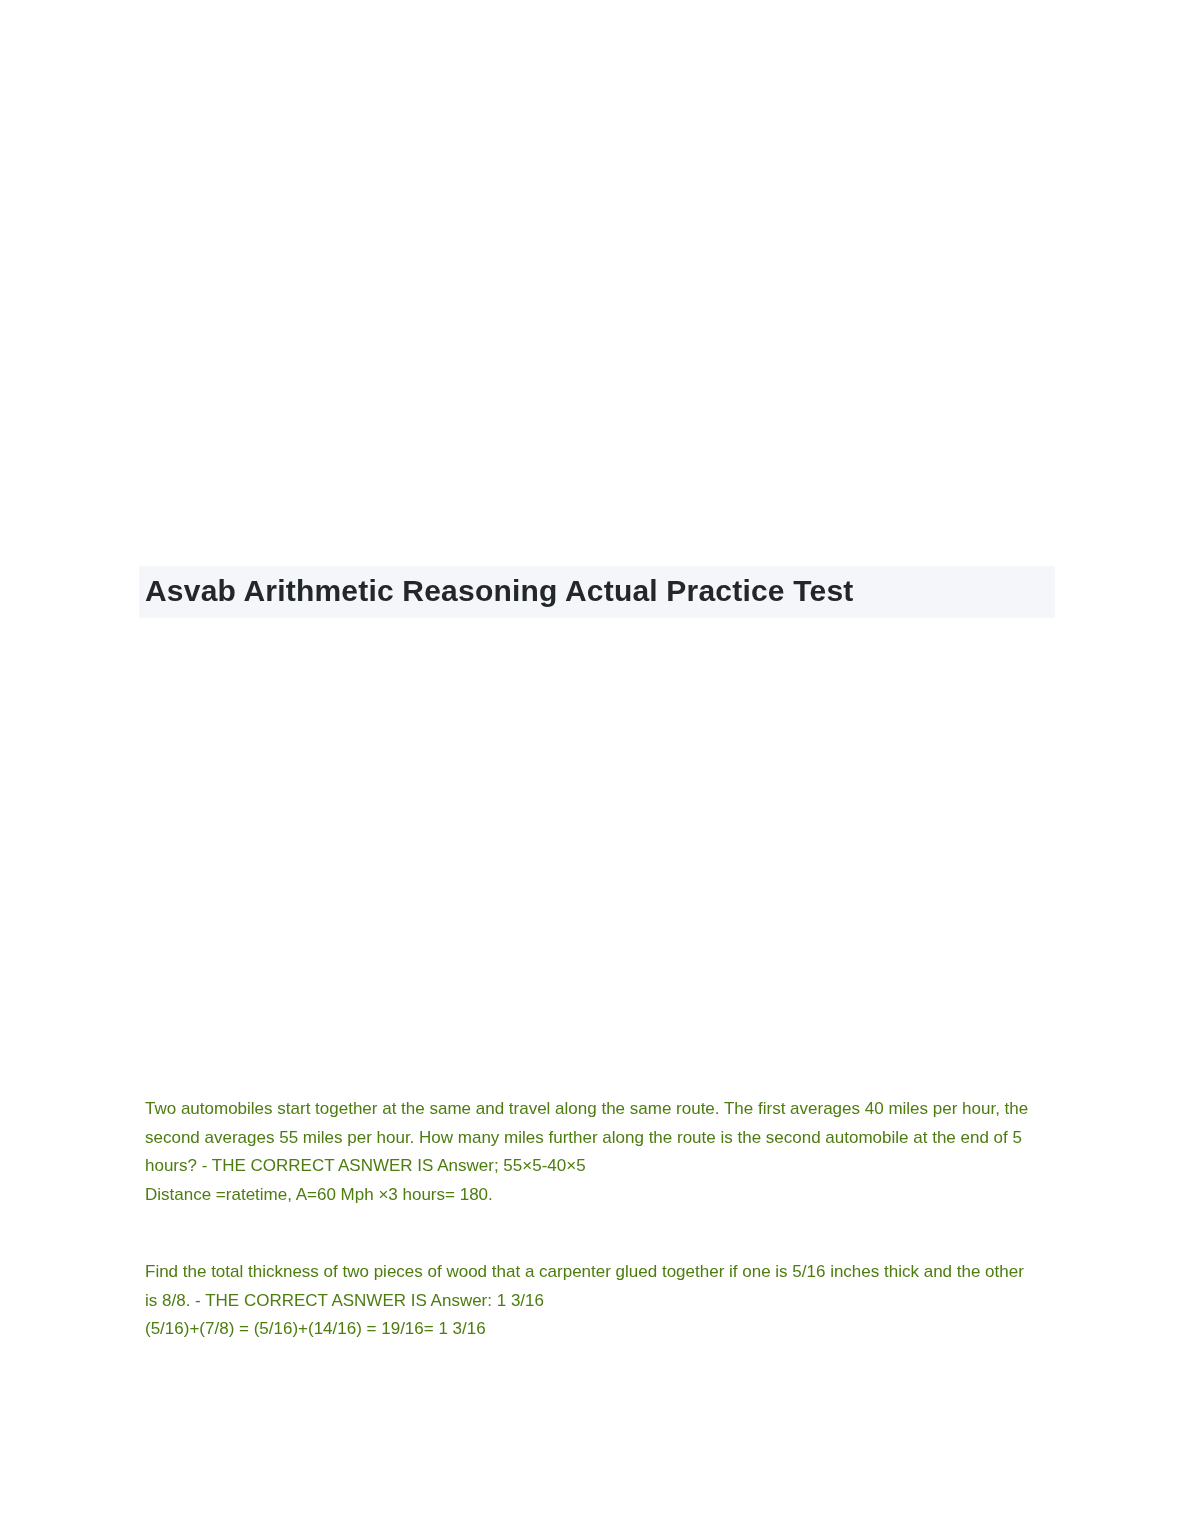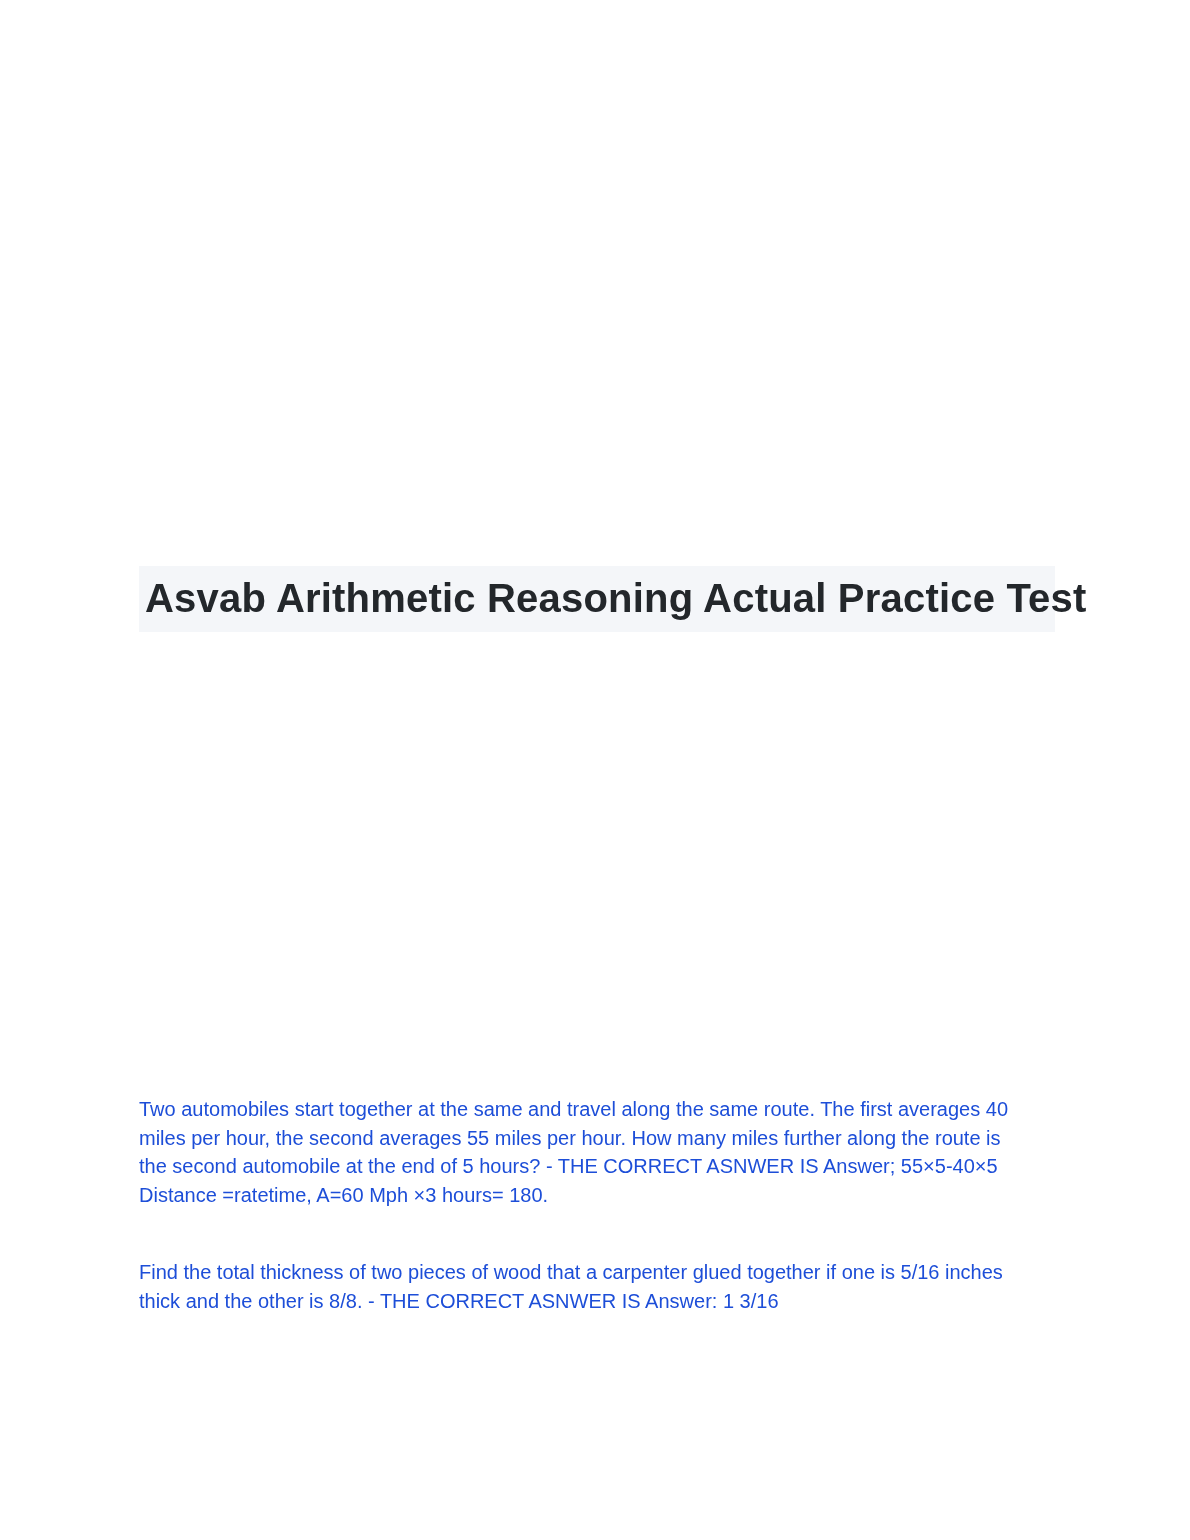--- a/index.html
+++ b/index.html
@@ -22,36 +22,36 @@
   }
   .title-wrap {
     position: absolute;
     left: 139px;
     top: 566px;
     width: 916px;
   }
   .doc-title {
     display: block;
     background: #f4f6f9;
-    font-size: 40px;
+    font-size: 30px;
     font-weight: bold;
     letter-spacing: 0.2px;
     color: #23272b;
     line-height: 1.45;
     padding: 3px 6px 5px 6px;
     box-sizing: border-box;
     white-space: nowrap;
   }
   .body-block {
     position: absolute;
-    left: 139px;
+    left: 145px;
     width: 888px;
-    font-size: 20px;
+    font-size: 17px;
     line-height: 28.5px;
-    color: #1d4ed8;
+    color: #4d7c0f;
   }
   #para-1 { top: 1095px; }
   #para-2 { top: 1258px; }
   .para-line {
     display: block;
     white-space: pre-wrap;
   }
 </style>
 </head>
 <body>
@@ -62,15 +62,16 @@
     <span class="doc-title">Asvab Arithmetic Reasoning Actual Practice Test</span>
   </div>
 
   <div class="body-block" id="para-1">
     <span class="para-line">Two automobiles start together at the same and travel along the same route. The first averages 40 miles per hour, the second averages 55 miles per hour. How many miles further along the route is the second automobile at the end of 5 hours? - THE CORRECT ASNWER IS Answer; 55×5-40×5</span>
     <span class="para-line">Distance =ratetime, A=60 Mph ×3 hours= 180.</span>
   </div>
 
   <div class="body-block" id="para-2">
     <span class="para-line">Find the total thickness of two pieces of wood that a carpenter glued together if one is 5/16 inches thick and the other is 8/8. - THE CORRECT ASNWER IS Answer: 1 3/16</span>
+    <span class="para-line">(5/16)+(7/8) = (5/16)+(14/16) = 19/16= 1 3/16</span>
   </div>
 
 </div>
 
 </body></html>

